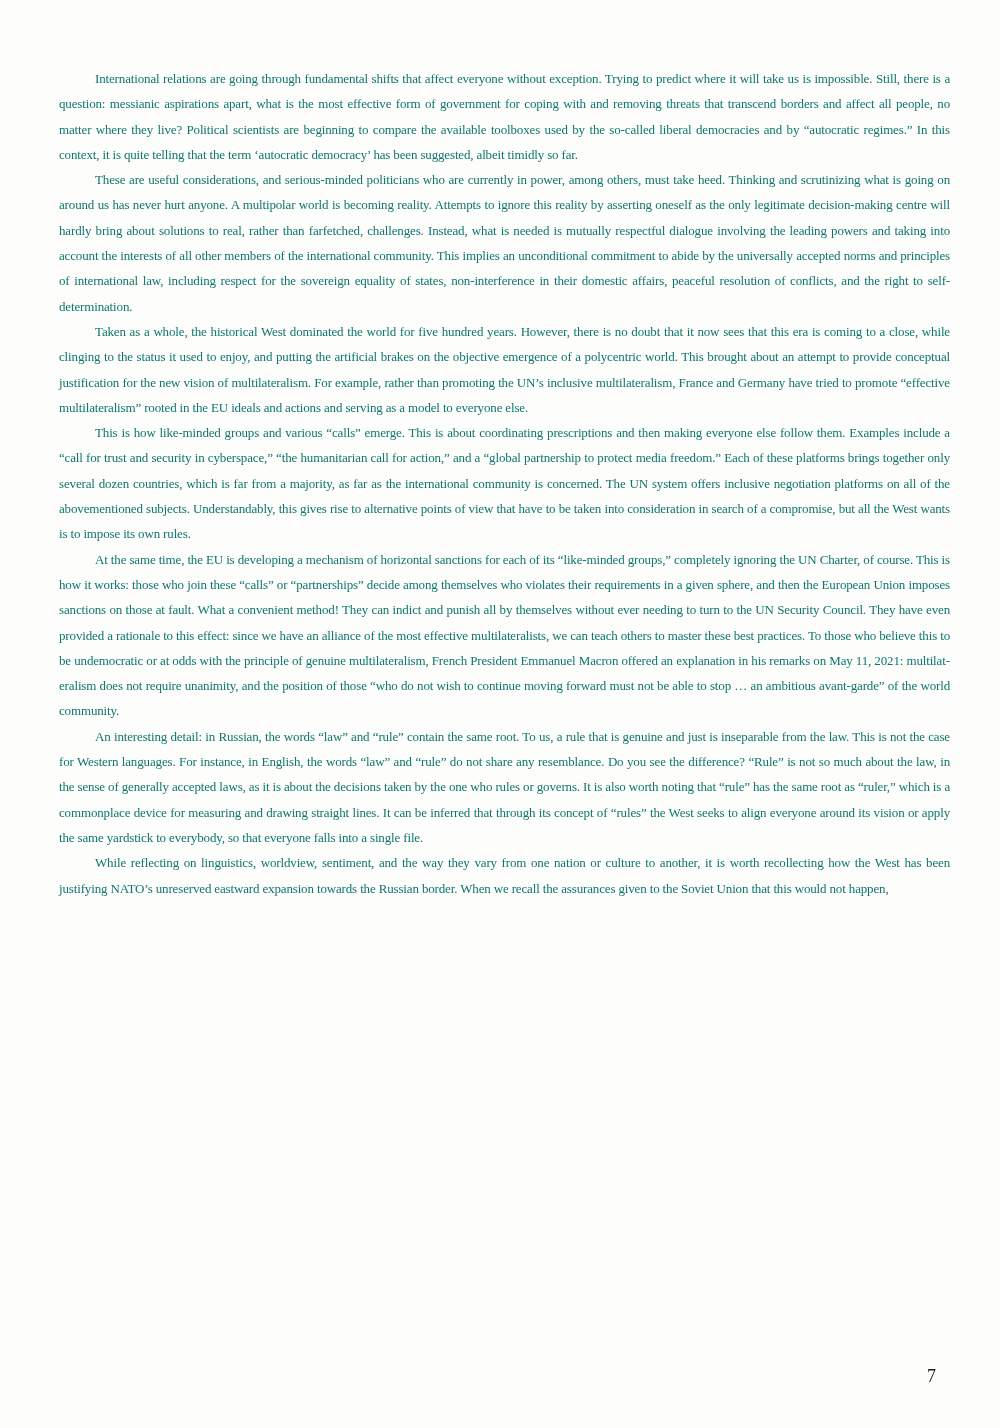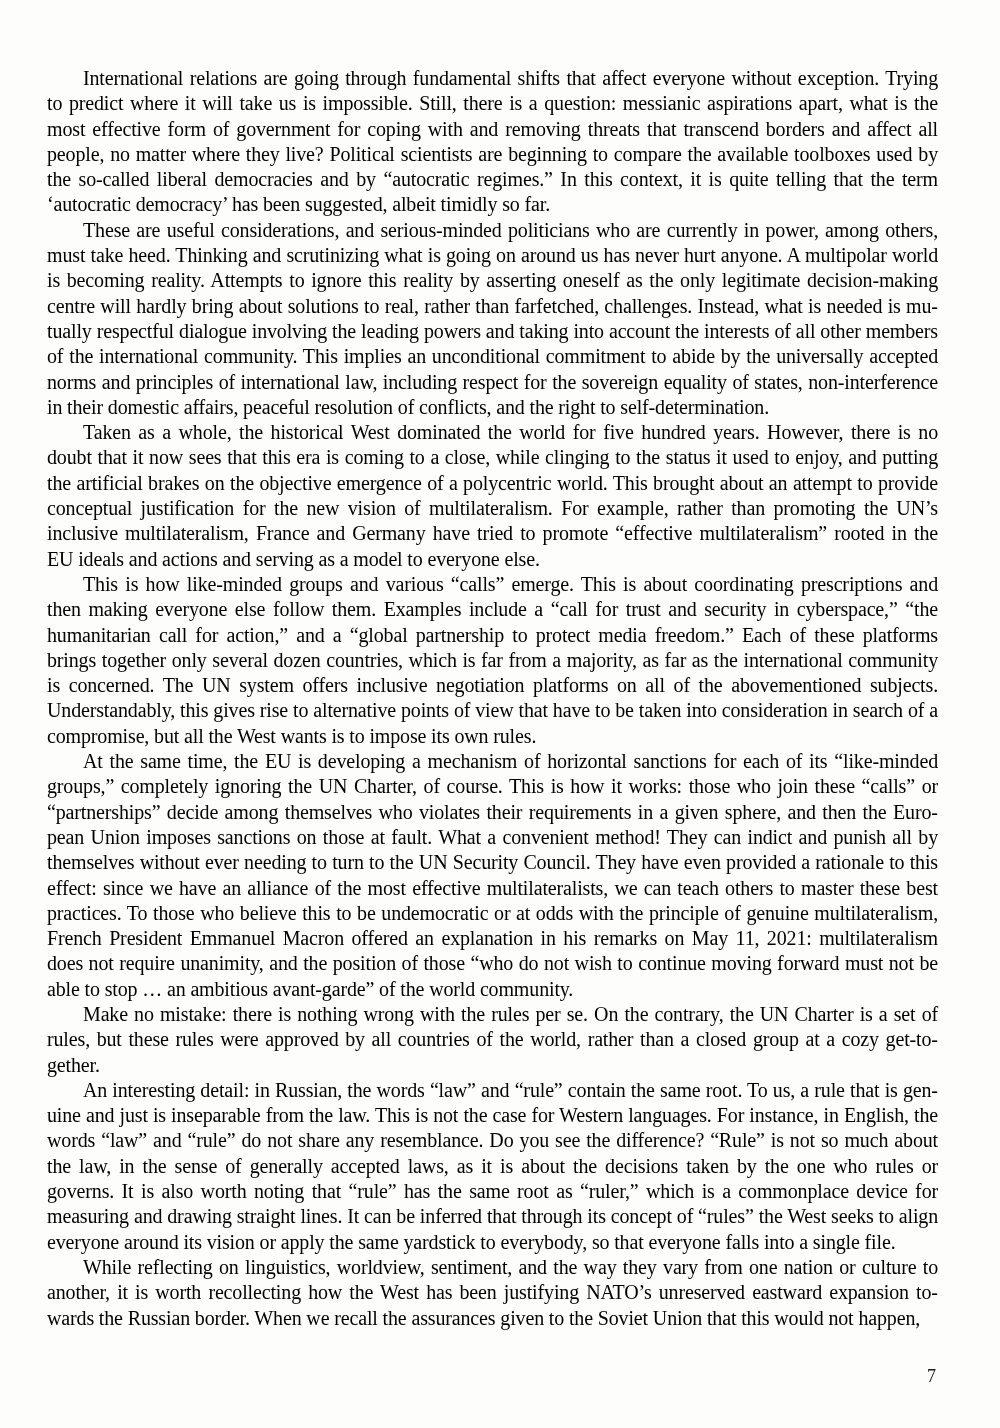--- a/index.html
+++ b/index.html
@@ -5,27 +5,27 @@
     html, body { margin: 0; padding: 0; }
     body {
       width: 1000px;
       height: 1428px;
       background: #fdfdfb;
       overflow: hidden;
       position: relative;
     }
     .page {
       position: absolute;
-      left: 47px;
+      left: 59px;
       top: 66px;
       width: 891px;
       font-family: "Liberation Serif", "DejaVu Serif", serif;
-      font-size: 20px;
+      font-size: 13px;
       line-height: 25.3px;
-      color: #000000;
+      color: #0f766e;
       letter-spacing: -0.15px;
     }
     .para {
       margin: 0;
       text-indent: 36px;
       text-align: justify;
       hyphens: manual;
     }
     .page-number {
       position: absolute;
@@ -40,18 +40,17 @@
   </style>
 </head>
 <body>
 
 <div class="page">
   <p class="para">International relations are going through fundamental shifts that affect everyone without exception. Try­ing to predict where it will take us is impossible. Still, there is a question: messianic aspirations apart, what is the most effective form of government for coping with and removing threats that transcend borders and affect all people, no matter where they live? Political scientists are beginning to compare the available toolboxes used by the so-called liberal democracies and by “autocratic regimes.” In this context, it is quite telling that the term ‘autocratic democracy’ has been suggested, albeit timidly so far.</p>
   <p class="para">These are useful considerations, and serious-minded politicians who are currently in power, among others, must take heed. Thinking and scrutinizing what is going on around us has never hurt anyone. A multipolar world is becoming reality. Attempts to ignore this reality by asserting oneself as the only legitimate decision-making centre will hardly bring about solutions to real, rather than farfetched, challenges. Instead, what is needed is mu­tually respectful dialogue involving the leading powers and taking into account the interests of all other members of the international community. This implies an unconditional commitment to abide by the universally accepted norms and principles of international law, including respect for the sovereign equality of states, non-interference in their domestic affairs, peaceful resolution of conflicts, and the right to self-determination.</p>
   <p class="para">Taken as a whole, the historical West dominated the world for five hundred years. However, there is no doubt that it now sees that this era is coming to a close, while clinging to the status it used to enjoy, and putting the artificial brakes on the objective emergence of a polycentric world. This brought about an attempt to pro­vide conceptual justification for the new vision of multilateralism. For example, rather than promoting the UN’s inclusive multilateralism, France and Germany have tried to promote “effective multilateralism” rooted in the EU ideals and actions and serving as a model to everyone else.</p>
   <p class="para">This is how like-minded groups and various “calls” emerge. This is about coordinating prescriptions and then making everyone else follow them. Examples include a “call for trust and security in cyberspace,” “the humanitarian call for action,” and a “global partnership to protect media freedom.” Each of these platforms brings together only several dozen countries, which is far from a majority, as far as the international commu­nity is concerned. The UN system offers inclusive negotiation platforms on all of the abovementioned subjects. Understandably, this gives rise to alternative points of view that have to be taken into consideration in search of a compromise, but all the West wants is to impose its own rules.</p>
   <p class="para">At the same time, the EU is developing a mechanism of horizontal sanctions for each of its “like-minded groups,” completely ignoring the UN Charter, of course. This is how it works: those who join these “calls” or “partnerships” decide among themselves who violates their requirements in a given sphere, and then the Euro­pean Union imposes sanctions on those at fault. What a convenient method! They can indict and punish all by themselves without ever needing to turn to the UN Security Council. They have even provided a rationale to this effect: since we have an alliance of the most effective multilateralists, we can teach others to master these best practices. To those who believe this to be undemocratic or at odds with the principle of genuine multilat­eralism, French President Emmanuel Macron offered an explanation in his remarks on May 11, 2021: multilat­eralism does not require unanimity, and the position of those “who do not wish to continue moving forward must not be able to stop … an ambitious avant-garde” of the world community.</p>
-  <p class="para">Make no mistake: there is nothing wrong with the rules per se. On the contrary, the UN Charter is a set of rules, but these rules were approved by all countries of the world, rather than a closed group at a cozy get-to­gether.</p>
   <p class="para">An interesting detail: in Russian, the words “law” and “rule” contain the same root. To us, a rule that is gen­uine and just is inseparable from the law. This is not the case for Western languages. For instance, in English, the words “law” and “rule” do not share any resemblance. Do you see the difference? “Rule” is not so much about the law, in the sense of generally accepted laws, as it is about the decisions taken by the one who rules or governs. It is also worth noting that “rule” has the same root as “ruler,” which is a commonplace device for measuring and drawing straight lines. It can be inferred that through its concept of “rules” the West seeks to align everyone around its vision or apply the same yardstick to everybody, so that everyone falls into a single file.</p>
   <p class="para">While reflecting on linguistics, worldview, sentiment, and the way they vary from one nation or culture to another, it is worth recollecting how the West has been justifying NATO’s unreserved eastward expansion to­wards the Russian border. When we recall the assurances given to the Soviet Union that this would not happen,</p>
 </div>
 
 <div class="page-number">7</div>
 
 </body></html>

